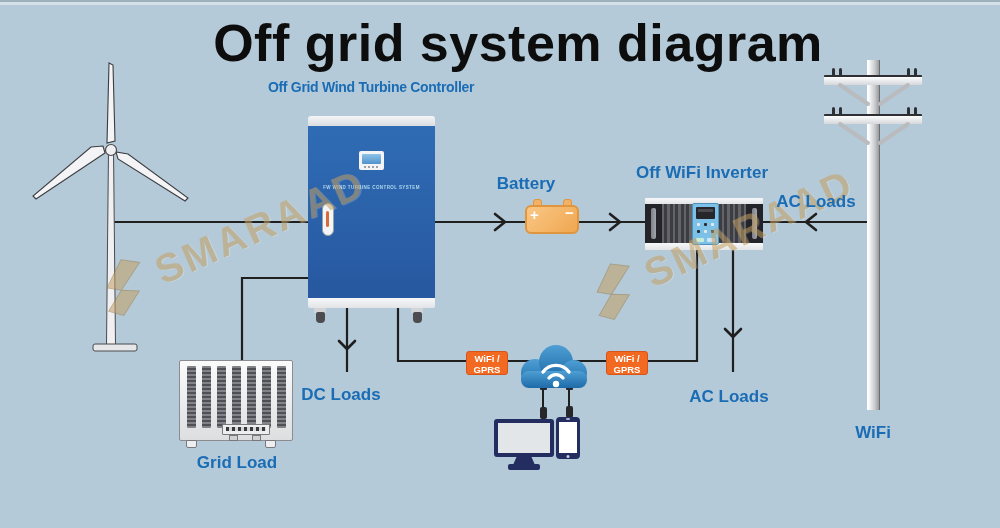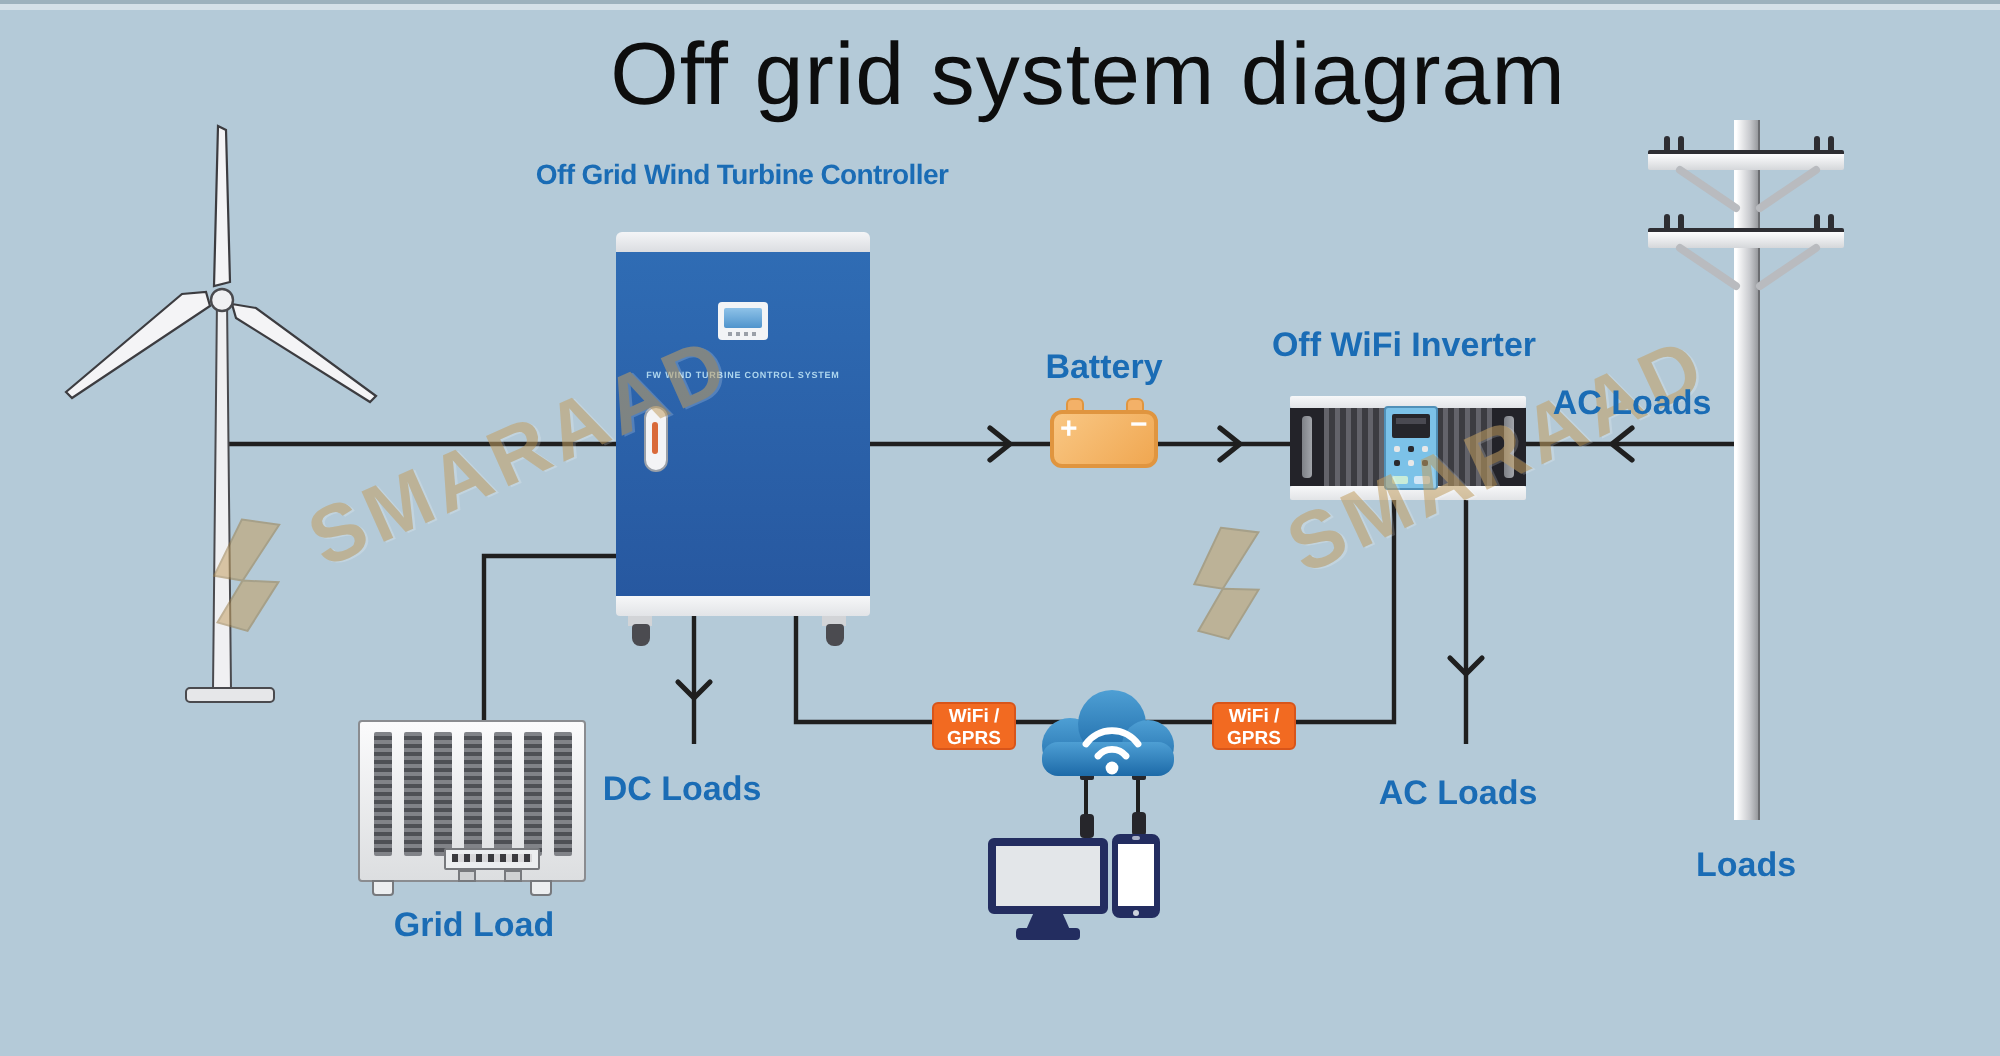--- a/index.html
+++ b/index.html
@@ -6,21 +6,21 @@
   .stage{
     position:relative;width:1000px;height:528px;margin:0 auto;
     background:#b4cad8;overflow:hidden;
     font-family:"Liberation Sans", sans-serif;
   }
   .topstrip1{position:absolute;left:0;top:0;width:1000px;height:2px;background:#9db1bd;}
   .topstrip2{position:absolute;left:0;top:2px;width:1000px;height:3px;background:#d5e0e8;}
 
   .title{
     position:absolute;top:13px;left:518px;transform:translateX(-50%);
-    font-size:44px;font-weight:400;color:#0d0d0d;letter-spacing:.5px;white-space:nowrap;margin-left:26px;
+    font-size:52px;font-weight:700;color:#0d0d0d;letter-spacing:.5px;white-space:nowrap;
   }
   .lbl{
     position:absolute;transform:translateX(-50%);
     color:#1a6cb5;font-weight:700;font-size:17px;white-space:nowrap;
   }
 
   svg{position:absolute;overflow:visible;}
 
   
   .ctrl-cap{position:absolute;left:308px;top:116px;width:127px;height:10px;
@@ -278,20 +278,20 @@
       <g fill="#c3a063" stroke="#9c7f4a" stroke-width="1">
         <polygon points="34,2 50,12 22,30 10,22"></polygon>
         <polygon points="22,30 38,38 14,54 2,44"></polygon>
       </g>
     </svg>
     <span class="wm-text">SMARAAD</span>
   </div>
 
   <div class="title">Off grid system diagram</div>
   <div class="lbl" style="left:371px;top:79px;font-size:14px;letter-spacing:-0.3px;">Off Grid Wind Turbine Controller</div>
-  <div class="lbl" style="left:552px;top:174px;">Battery</div>
+  <div class="lbl" style="left:526px;top:174px;">Battery</div>
   <div class="lbl" style="left:702px;top:163px;">Off WiFi Inverter</div>
   <div class="lbl" style="left:816px;top:192px;">AC Loads</div>
   <div class="lbl" style="left:341px;top:385px;">DC Loads</div>
   <div class="lbl" style="left:237px;top:453px;">Grid Load</div>
   <div class="lbl" style="left:729px;top:387px;">AC Loads</div>
-  <div class="lbl" style="left:873px;top:423px;">Loads</div>
+  <div class="lbl" style="left:873px;top:423px;">WiFi</div>
 </div>
 
 </body></html>

